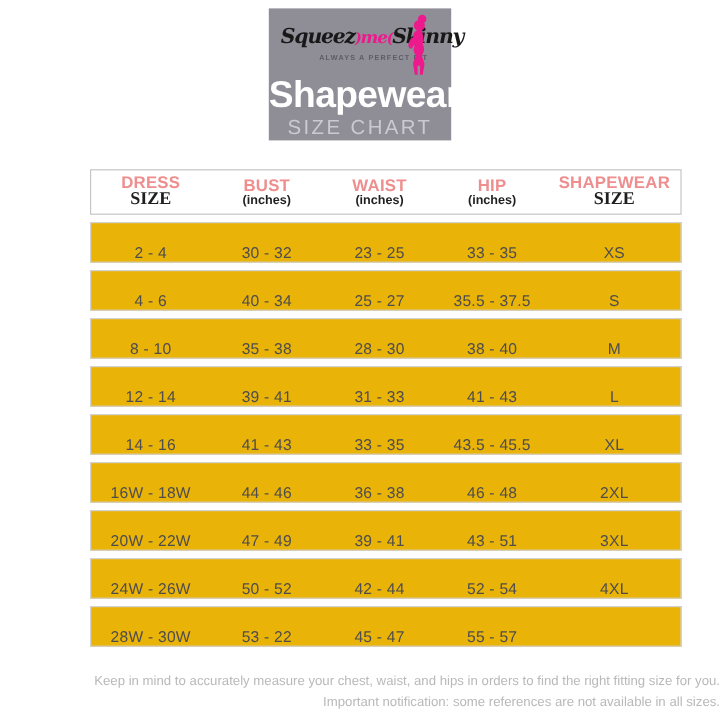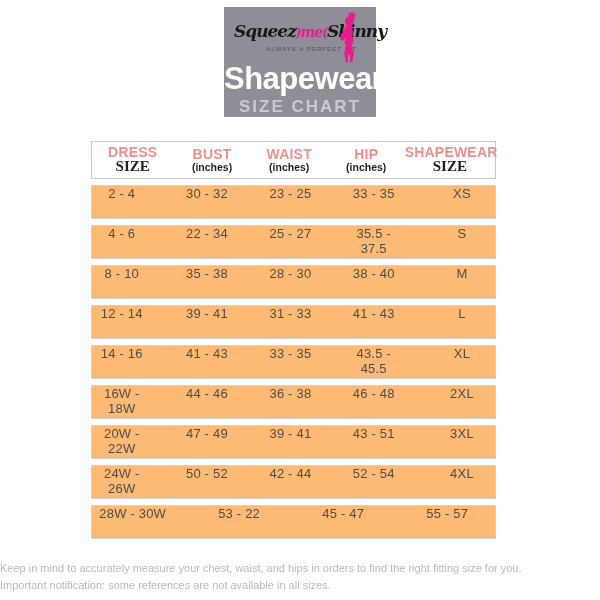--- a/index.html
+++ b/index.html
@@ -30,50 +30,50 @@
     font-weight:700;white-space:nowrap;
   }
   .sil{position:absolute;right:13px;top:-3px;width:28px;height:56px;}
   .banner .title{
     position:absolute;left:0;top:54px;width:100%;text-align:center;
     font-size:31px;font-weight:700;color:var(--title_white,#ffffff);
     letter-spacing:-0.5px;
   }
   .banner .subtitle{
     position:absolute;left:0;top:90px;width:100%;text-align:center;
-    font-size:17px;font-weight:700;color:var(--subtitle_gray,#cbcad0);
+    font-size:17px;font-weight:400;color:var(--subtitle_gray,#cbcad0);
     letter-spacing:2px;
   }
 
   
-  .table{position:absolute;left:75px;top:141px;width:405px;margin-left:16px;}
+  .table{position:absolute;left:75px;top:141px;width:493px;}
   .thead{
     box-sizing:border-box;height:38px;border:1px solid #c6c6c6;background:#fff;
     display:flex;align-items:center;
   }
   .hcell{text-align:center;line-height:1.05;}
   .hcell .h1{
     color:var(--header_pink,#ee8e8e);font-weight:700;font-size:14px;letter-spacing:0.2px;
   }
   .hcell .h2{color:#1f1f1f;font-weight:700;font-size:10.5px;}
   .hcell:first-child .h2,.hcell:last-child .h2{font-size:15px;font-family:Liberation Serif, serif;}
   .trow{
     box-sizing:border-box;height:34px;margin-top:6px;
-    border:1px solid var(--border_gray,#d2d2d2);background:#fdba74;
-    display:flex;align-items:flex-start;gap:27px;
+    border:1px solid var(--border_gray,#d2d2d2);background:#eab308;
+    display:flex;align-items:flex-end;
   }
   .tcell{
     text-align:center;font-size:13px;color:var(--cell_text,#4d4d4d);
     letter-spacing:0.2px;
   }
   .c1{width:20.2%;} .c2{width:19.2%;} .c3{width:19.1%;} .c4{width:19.1%;} .c5{width:22.4%;}
 
   
   .footer{
-    position:absolute;left:0;top:560px;width:600px;text-align:left;
+    position:absolute;left:0;top:560px;width:600px;text-align:right;
     font-size:11px;line-height:17px;color:var(--footer_gray,#b9b9b9);
   }
 </style>
 </head>
 <body>
 
 <div class="page">
 
   <div class="banner">
     <div class="logo">
@@ -131,21 +131,21 @@
     <div id="tbody">
         <div class="trow">
           <div class="tcell c1">2 - 4</div>
           <div class="tcell c2">30 - 32</div>
           <div class="tcell c3">23 - 25</div>
           <div class="tcell c4">33 - 35</div>
           <div class="tcell c5">XS</div>
         </div>
         <div class="trow">
           <div class="tcell c1">4 - 6</div>
-          <div class="tcell c2">22 - 34</div>
+          <div class="tcell c2">40 - 34</div>
           <div class="tcell c3">25 - 27</div>
           <div class="tcell c4">35.5 - 37.5</div>
           <div class="tcell c5">S</div>
         </div>
         <div class="trow">
           <div class="tcell c1">8 - 10</div>
           <div class="tcell c2">35 - 38</div>
           <div class="tcell c3">28 - 30</div>
           <div class="tcell c4">38 - 40</div>
           <div class="tcell c5">M</div>

